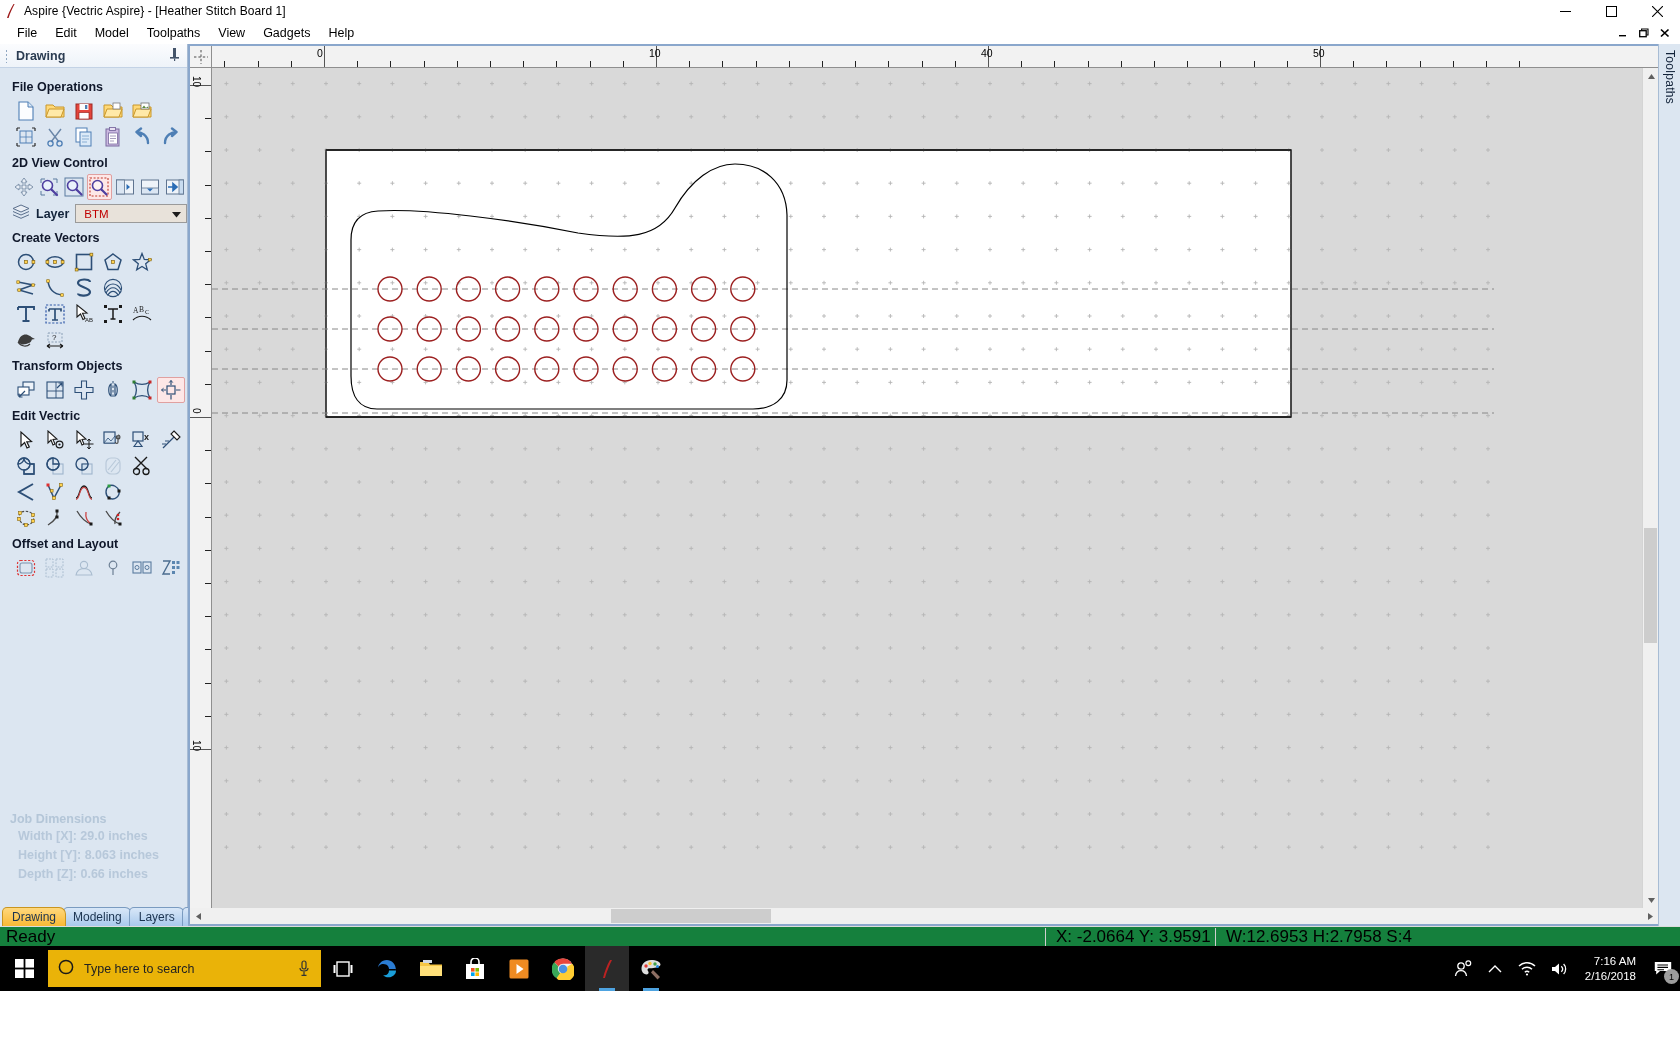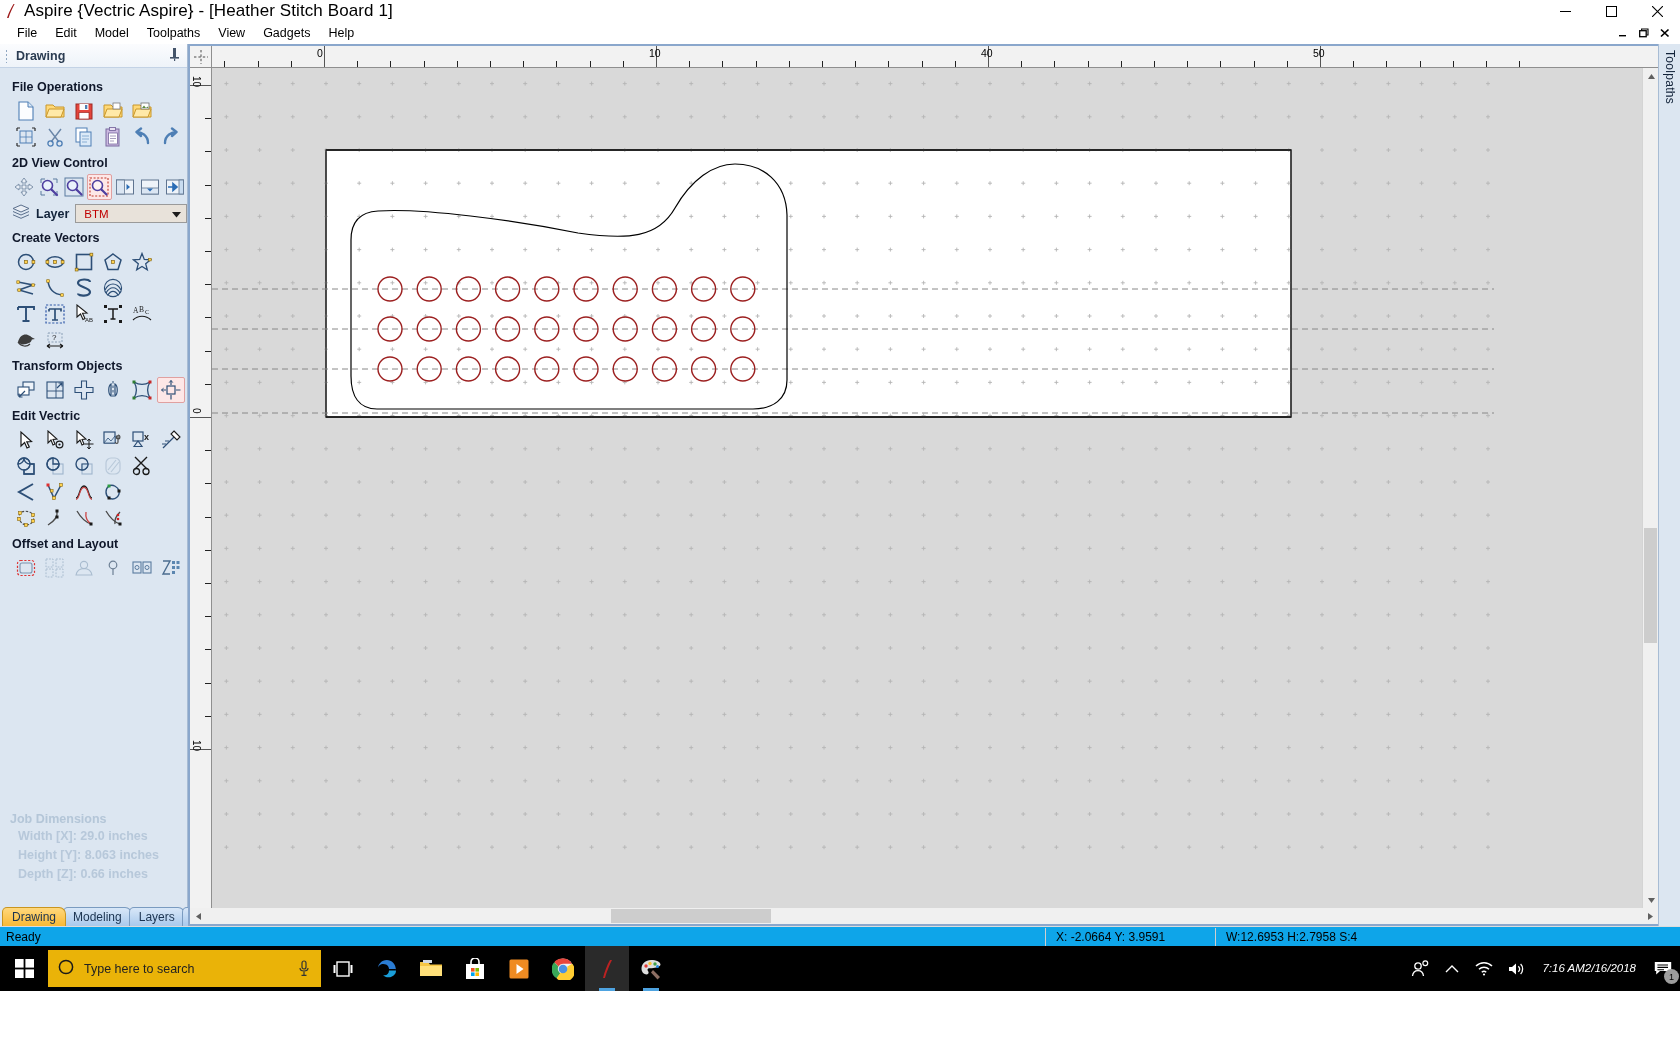--- a/index.html
+++ b/index.html
@@ -14,21 +14,21 @@
 
   
   #titlebar {
     height: 22px; background: #ffffff; display: flex; align-items: center;
     border-bottom: 1px solid #ffffff; position: relative;
   }
   #app-logo {
     width: 22px; height: 22px; display: flex; align-items: center; justify-content: center;
   }
   #app-logo svg { display:block; }
-  #title-text { font-size: 17px; color: #000; padding-left: 2px; letter-spacing: 0.1px; }
+  #title-text { font-size: 12px; color: #000; padding-left: 2px; letter-spacing: 0.1px; }
   #win-controls { position: absolute; right: 0; top: 0; display: flex; height: 22px; }
   .win-btn { width: 46px; height: 22px; display:flex; align-items:center; justify-content:center; color:#000; }
 
   
   #menubar {
     height: 22px; display: flex; align-items: center; background: #ffffff;
     position: relative; padding-left: 8px;
   }
   .menu-item { padding: 2px 9px; font-size: 12.5px; color: #000; }
   #mdi-controls { position:absolute; right: 4px; top:0; height:22px; display:flex; align-items:center; gap: 11px; padding-right:6px; }
@@ -131,42 +131,42 @@
   #toolpaths-tab {
     width:22px; background:#dce6f1; border-left:1px solid #a8bcd4;
     display:flex; align-items:flex-start; justify-content:center; padding-top:6px;
   }
   #toolpaths-tab .vtext {
     writing-mode: vertical-rl; font-size:12px; color:#12233a; letter-spacing:0.3px;
   }
 
   
   #statusbar {
-    height: 20px; background:#0ea5e9; border-top:1px solid #dcdcdc;
-    display:flex; align-items:center; font-size:12px; color:#000; position:relative;
+    height: 20px; background:#15803d; border-top:1px solid #dcdcdc;
+    display:flex; align-items:center; font-size:17px; color:#000; position:relative;
   }
   #status-ready { padding-left:6px; }
   .status-cell { position:absolute; height:18px; display:flex; align-items:center;
     border-left:1px solid #cfcfcf; padding-left:10px; }
 
   
   #taskbar { height:45px; background:#000000; display:flex; align-items:center; position:relative; }
   #start-btn { width:48px; height:45px; display:flex; align-items:center; justify-content:center; }
   #searchbox {
     width: 273px; height:37px; background:#eab308; display:flex; align-items:center;
     margin-left:0; position:relative; padding-left:10px; gap:10px;
   }
   #searchbox .stext { font-size:12.5px; color:#222; }
   .tbicon { width:44px; height:45px; display:flex; align-items:center; justify-content:center; position:relative;}
   .tbicon.running::after {
     content:""; position:absolute; bottom:0; left:14px; right:14px; height:3px; background:#4ea3e0;
   }
   #tray { position:absolute; right:0; top:0; height:45px; display:flex; align-items:center; color:#fff; gap:0; }
   .trayicon { width:32px; height:45px; display:flex; align-items:center; justify-content:center; color:#fff; }
-  #clock { display:flex; align-items:flex-end; justify-content:center; font-size:11.5px; color:#fff; padding:0 10px; line-height:15px;font-style:italic;}
+  #clock { display:flex; flex-direction:column; align-items:flex-end; justify-content:center; font-size:11.5px; color:#fff; padding:0 10px; line-height:15px;}
   #notif { width:34px; height:45px; display:flex; align-items:center; justify-content:center; position:relative; }
 </style>
 </head>
 <body>
 
 <div id="titlebar">
   <span id="app-logo">
     <svg width="14" height="16" viewBox="0 0 14 16">
         <path d="M9.5 1 C7 5 4.5 10 3 15 L4.6 15 C6 10 8.4 5 10.6 1 Z" fill="#9e1b1b"></path>
       </svg>

